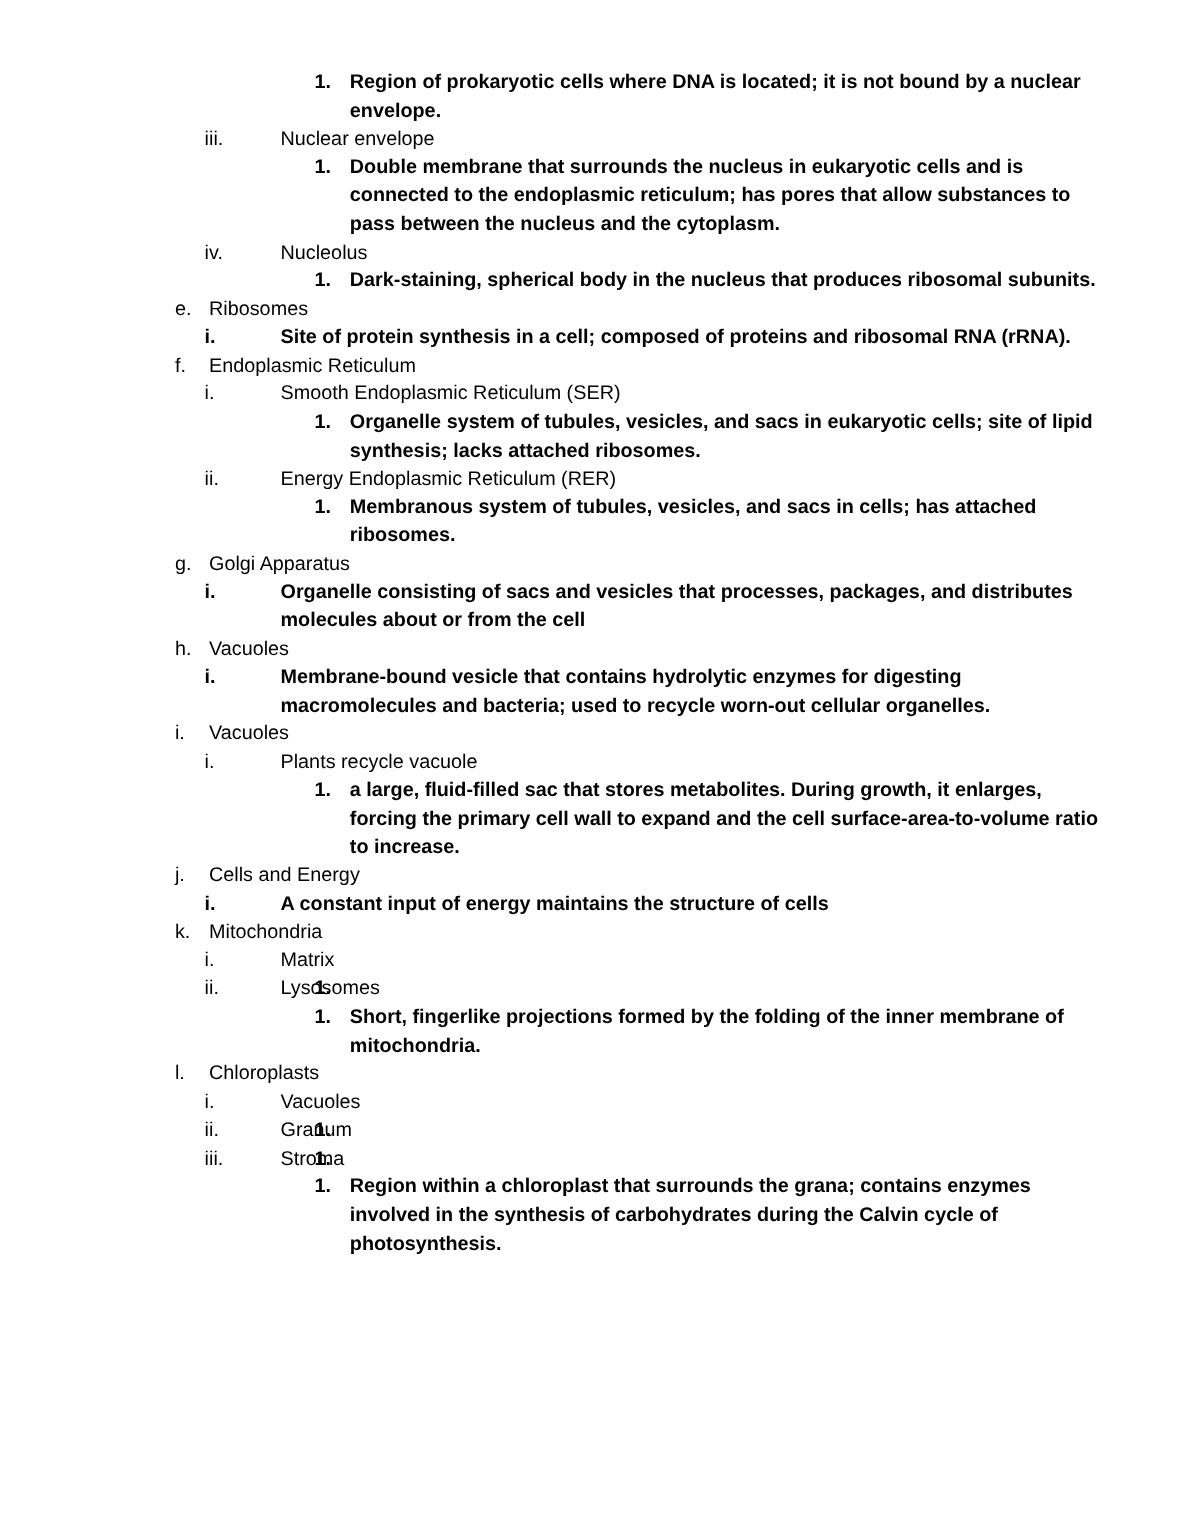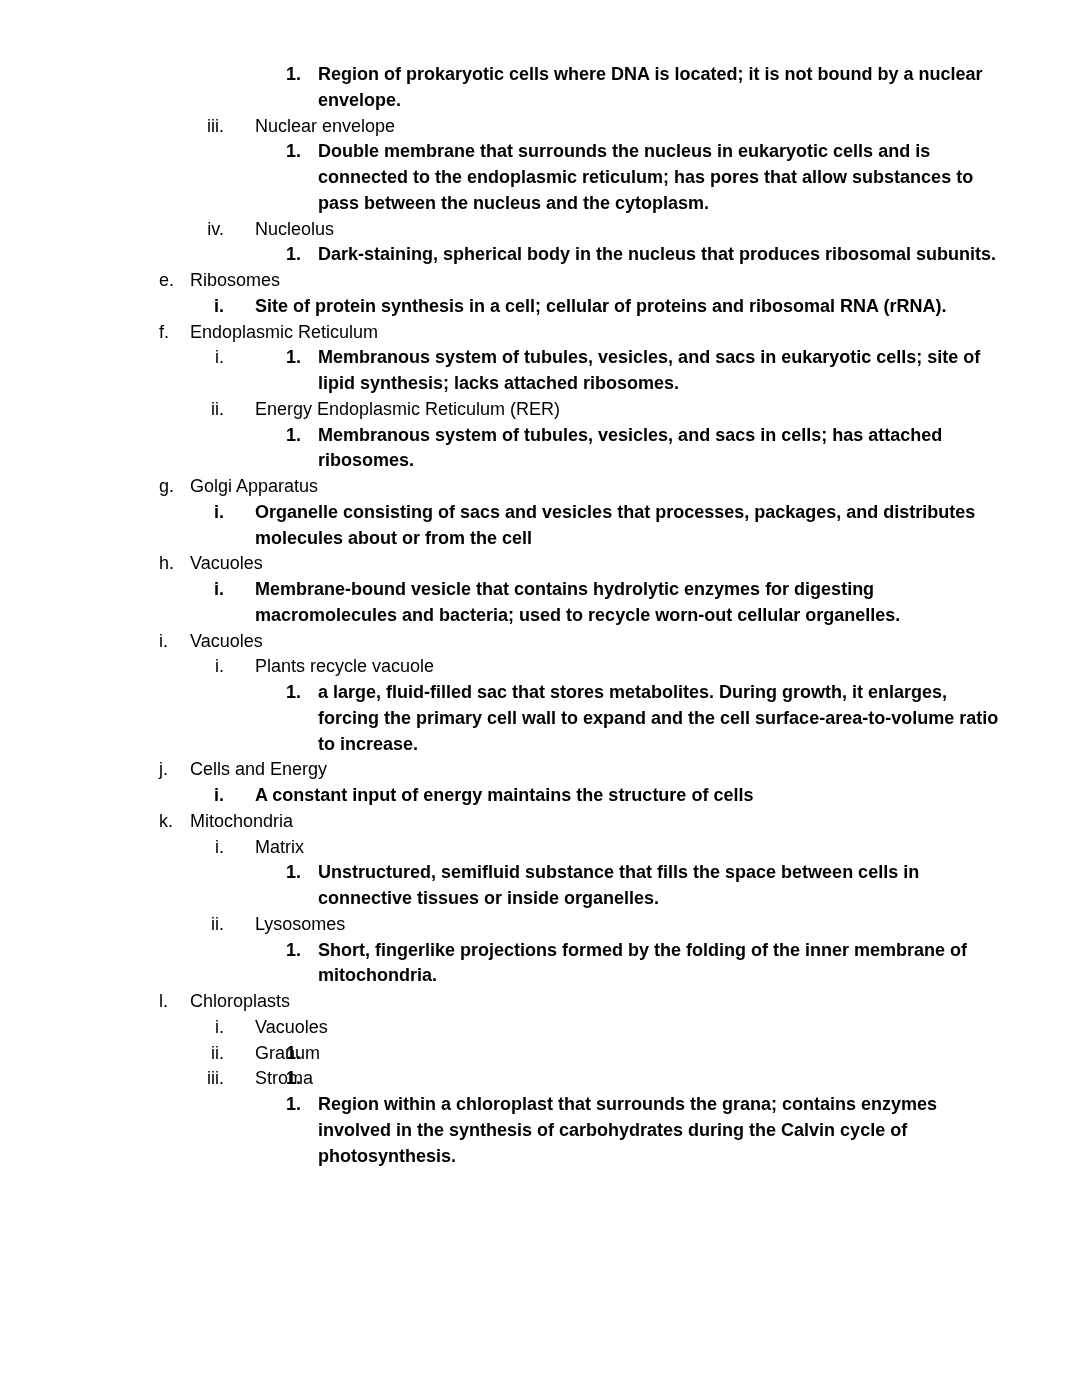--- a/index.html
+++ b/index.html
@@ -26,53 +26,53 @@
     box-sizing: border-box;
   }
   .item .marker {
     position: absolute;
     top: 0;
     white-space: nowrap;
   }
   .item.letter { padding-left: 190px; }
   .item.letter .marker { left: 159px; width: 28px; text-align: left; }
   .item.roman { padding-left: 255px; }
-  .item.roman .marker { left: 186px; width: 38px; text-align: right; }
+  .item.roman .marker { left: 186px; width: 38px; text-align: left; }
   .item.number { padding-left: 318px; }
   .item.number .marker { left: 286px; width: 30px; text-align: left; }
   .item.bold { font-weight: bold; }
 </style>
 </head>
 <body>
 
 <div class="page">
     <div class="item number bold"><span class="marker">1.</span><span class="text">Region of prokaryotic cells where DNA is located; it is not bound by a nuclear envelope.</span></div>
     <div class="item roman"><span class="marker">iii.</span><span class="text">Nuclear envelope</span></div>
     <div class="item number bold"><span class="marker">1.</span><span class="text">Double membrane that surrounds the nucleus in eukaryotic cells and is connected to the endoplasmic reticulum; has pores that allow substances to pass between the nucleus and the cytoplasm.</span></div>
     <div class="item roman"><span class="marker">iv.</span><span class="text">Nucleolus</span></div>
     <div class="item number bold"><span class="marker">1.</span><span class="text">Dark-staining, spherical body in the nucleus that produces ribosomal subunits.</span></div>
     <div class="item letter"><span class="marker">e.</span><span class="text">Ribosomes</span></div>
-    <div class="item roman bold"><span class="marker">i.</span><span class="text">Site of protein synthesis in a cell; cellular of proteins and ribosomal RNA (rRNA).</span></div>
+    <div class="item roman bold"><span class="marker">i.</span><span class="text">Site of protein synthesis in a cell; composed of proteins and ribosomal RNA (rRNA).</span></div>
     <div class="item letter"><span class="marker">f.</span><span class="text">Endoplasmic Reticulum</span></div>
-    <div class="item roman"><span class="marker">i.</span></div>
-    <div class="item number bold"><span class="marker">1.</span><span class="text">Membranous system of tubules, vesicles, and sacs in eukaryotic cells; site of lipid synthesis; lacks attached ribosomes.</span></div>
+    <div class="item roman"><span class="marker">i.</span><span class="text">Smooth Endoplasmic Reticulum (SER)</span></div>
+    <div class="item number bold"><span class="marker">1.</span><span class="text">Organelle system of tubules, vesicles, and sacs in eukaryotic cells; site of lipid synthesis; lacks attached ribosomes.</span></div>
     <div class="item roman"><span class="marker">ii.</span><span class="text">Energy Endoplasmic Reticulum (RER)</span></div>
     <div class="item number bold"><span class="marker">1.</span><span class="text">Membranous system of tubules, vesicles, and sacs in cells; has attached ribosomes.</span></div>
     <div class="item letter"><span class="marker">g.</span><span class="text">Golgi Apparatus</span></div>
     <div class="item roman bold"><span class="marker">i.</span><span class="text">Organelle consisting of sacs and vesicles that processes, packages, and distributes molecules about or from the cell</span></div>
     <div class="item letter"><span class="marker">h.</span><span class="text">Vacuoles</span></div>
     <div class="item roman bold"><span class="marker">i.</span><span class="text">Membrane-bound vesicle that contains hydrolytic enzymes for digesting macromolecules and bacteria; used to recycle worn-out cellular organelles.</span></div>
     <div class="item letter"><span class="marker">i.</span><span class="text">Vacuoles</span></div>
     <div class="item roman"><span class="marker">i.</span><span class="text">Plants recycle vacuole</span></div>
     <div class="item number bold"><span class="marker">1.</span><span class="text">a large, fluid-filled sac that stores metabolites. During growth, it enlarges, forcing the primary cell wall to expand and the cell surface-area-to-volume ratio to increase.</span></div>
     <div class="item letter"><span class="marker">j.</span><span class="text">Cells and Energy</span></div>
     <div class="item roman bold"><span class="marker">i.</span><span class="text">A constant input of energy maintains the structure of cells</span></div>
     <div class="item letter"><span class="marker">k.</span><span class="text">Mitochondria</span></div>
     <div class="item roman"><span class="marker">i.</span><span class="text">Matrix</span></div>
-    <div class="item number bold"><span class="marker">1.</span><span class="text">Unstructured, semifluid substance that fills the space between cells in connective tissues or inside organelles.</span></div>
+    <div class="item number bold"><span class="marker">1.</span></div>
     <div class="item roman"><span class="marker">ii.</span><span class="text">Lysosomes</span></div>
     <div class="item number bold"><span class="marker">1.</span><span class="text">Short, fingerlike projections formed by the folding of the inner membrane of mitochondria.</span></div>
     <div class="item letter"><span class="marker">l.</span><span class="text">Chloroplasts</span></div>
     <div class="item roman"><span class="marker">i.</span><span class="text">Vacuoles</span></div>
     <div class="item number bold"><span class="marker">1.</span></div>
     <div class="item roman"><span class="marker">ii.</span><span class="text">Granum</span></div>
     <div class="item number bold"><span class="marker">1.</span></div>
     <div class="item roman"><span class="marker">iii.</span><span class="text">Stroma</span></div>
     <div class="item number bold"><span class="marker">1.</span><span class="text">Region within a chloroplast that surrounds the grana; contains enzymes involved in the synthesis of carbohydrates during the Calvin cycle of photosynthesis.</span></div>
   </div>

